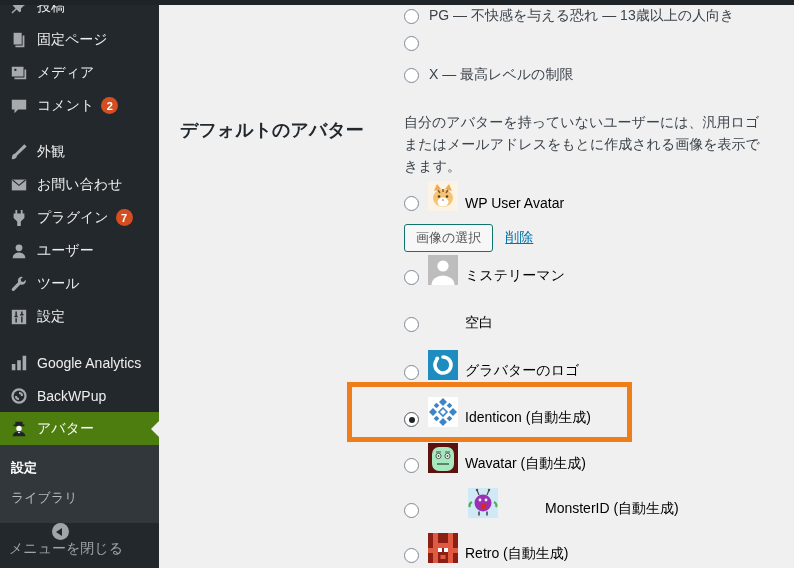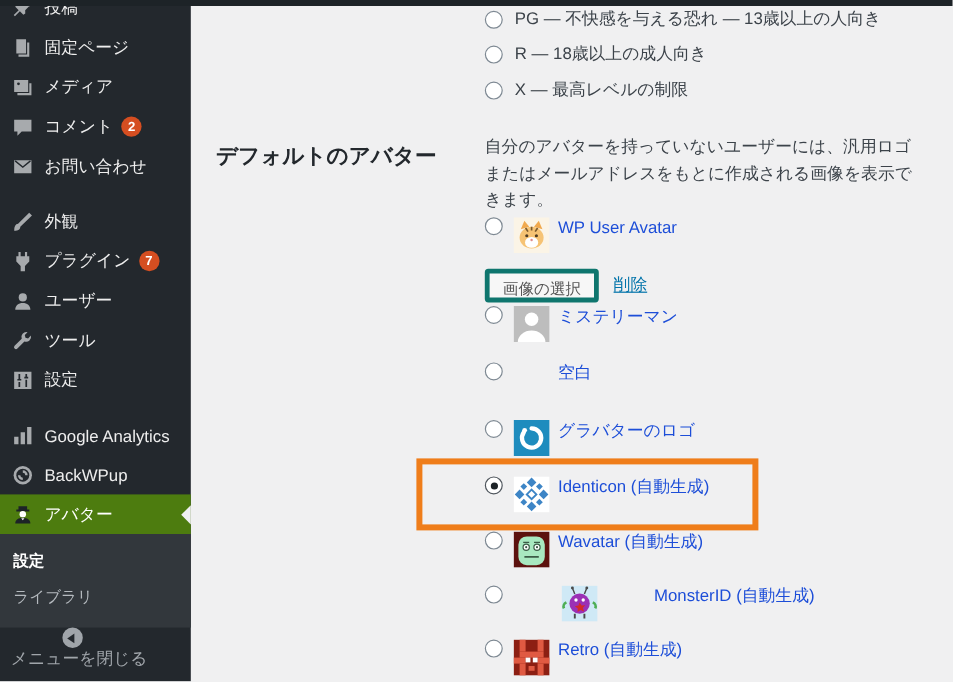--- a/index.html
+++ b/index.html
@@ -31,28 +31,28 @@
   .content { position:absolute; left:159px; top:0; width:637px; height:568px; }
   .rating-row { position:absolute; left:245px; display:flex; align-items:center; color:#3c434a; font-size:14px; }
   .radio { width:15px; height:15px; border-radius:50%; border:1px solid #7e8993; background:#fff; flex:0 0 15px; position:relative; cursor:pointer; }
   .radio.checked { border-color:#50575e; }
   .radio.checked:before { content:""; position:absolute; left:3.5px; top:3.5px; width:6px; height:6px; border-radius:50%; background:#1d2327; }
   .rating-row .radio { margin-right:10px; }
 
   .field-label { position:absolute; left:21px; top:118px; font-size:18px; font-weight:bold; color:#23282d; }
   .field-desc { position:absolute; left:245px; top:111px; width:368px; font-size:14px; line-height:22px; color:#3c434a; }
 
-  .avatar-row { position:absolute; left:245px; display:flex; align-items:flex-start; color:#1d4ed8; font-size:14px; height:30px; }
+  .avatar-row { position:absolute; left:245px; display:flex; align-items:flex-end; color:#000000; font-size:14px; height:30px; }
   .avatar-row .radio { margin-right:9px; }
   .avatar-img { width:30px; height:30px; margin-right:7px; flex:0 0 30px; }
   .avatar-img svg { display:block; }
   .avatar-img.blank { visibility:hidden; }
 
   .btn-row { position:absolute; left:245px; top:224px; display:flex; align-items:center; }
-  .btn-secondary { height:28px; padding:0 11px; background:#f7f7f7; border:4px solid #0f766e; border-radius:3px; color:#555; font-size:13px; font-family:inherit; cursor:pointer; line-height:26px; }
+  .btn-secondary { height:28px; padding:0 11px; background:#f7f7f7; border:1px solid #0f766e; border-radius:3px; color:#555; font-size:13px; font-family:inherit; cursor:pointer; line-height:26px; }
   .link-delete { margin-left:12px; color:#0073aa; font-size:14px; text-decoration:underline; cursor:pointer; }
 
   .highlight-box { position:absolute; left:188px; top:382px; width:285px; height:60px; border:5px solid #ef7d1a; z-index:4; pointer-events:none; }
 </style>
 </head>
 <body>
 
 <div class="screen">
   <div class="topbar"></div>
 
@@ -91,37 +91,37 @@
       <div class="menu-item">
         <span class="mi-icon">
           <svg width="18" height="18" viewBox="0 0 20 20">
               <path fill="#a7aaad" d="M2 3h16v11h-9l-4 4v-4H2z"></path>
             </svg>
         </span>
         <span>コメント</span>
         <span class="badge">2</span>
       </div>
 
+      <div class="menu-item gap-before">
+        <span class="mi-icon">
+          <svg width="18" height="18" viewBox="0 0 20 20">
+              <path fill="#a7aaad" d="M2 18c4 0 5.5-1.2 5.7-3.7L18.5 4l-2.6-2.6L5.6 11.7C3.2 12 2 14 2 18z"></path>
+            </svg>
+        </span>
+        <span>外観</span>
+      </div>
+
       <div class="menu-item">
         <span class="mi-icon">
           <svg width="18" height="18" viewBox="0 0 20 20">
               <path fill="#a7aaad" d="M2 4h16v12H2z"></path>
               <path fill="#23282d" d="M2.5 5l7.5 6 7.5-6-.8-1L10 9.6 3.3 4z"></path>
             </svg>
         </span>
         <span>お問い合わせ</span>
-      </div>
-
-      <div class="menu-item gap-before">
-        <span class="mi-icon">
-          <svg width="18" height="18" viewBox="0 0 20 20">
-              <path fill="#a7aaad" d="M2 18c4 0 5.5-1.2 5.7-3.7L18.5 4l-2.6-2.6L5.6 11.7C3.2 12 2 14 2 18z"></path>
-            </svg>
-        </span>
-        <span>外観</span>
       </div>
 
       <div class="menu-item">
         <span class="mi-icon">
           <svg width="18" height="18" viewBox="0 0 20 20">
               <path fill="#a7aaad" d="M6 1h2v4h4V1h2v4h2v5l-4 4v5H8v-5l-4-4V5h2z"></path>
             </svg>
         </span>
         <span>プラグイン</span>
         <span class="badge">7</span>
@@ -202,21 +202,20 @@
   </div>
 
   <div class="content">
 
     <div class="rating-row" style="top:7px;">
       <span class="radio"></span>
       <span>PG — 不快感を与える恐れ — 13歳以上の人向き</span>
     </div>
     <div class="rating-row" style="top:36px;">
       <span class="radio"></span>
-      <span>R — 18歳以上の成人向き</span>
     </div>
     <div class="rating-row" style="top:66px;">
       <span class="radio"></span>
       <span>X — 最高レベルの制限</span>
     </div>
 
     <div class="field-label">デフォルトのアバター</div>
     <div class="field-desc">自分のアバターを持っていないユーザーには、汎用ロゴまたはメールアドレスをもとに作成される画像を表示できます。</div>
 
     <div class="avatar-row" style="top:181px;">

